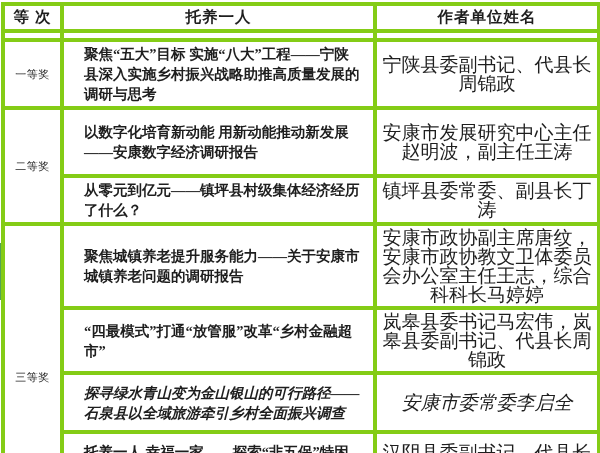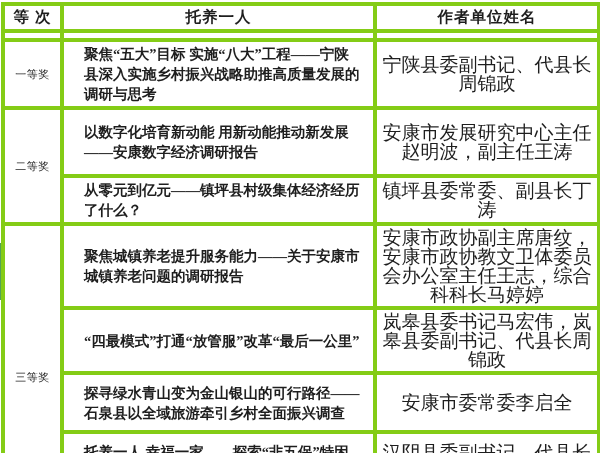--- a/index.html
+++ b/index.html
@@ -34,21 +34,21 @@
   col.c-title  { width: 313px; }
   col.c-author { width: 224px; }
 
   tr.header-row    { height: 26px; }
   tr.spacer-row    { height: 9px; }
   tbody tr:nth-child(1) { height: 46px; }
   tbody tr:nth-child(2) { height: 68px; }
   tbody tr:nth-child(3) { height: 33px; }
   tbody tr:nth-child(4) { height: 59px; }
   tbody tr:nth-child(5) { height: 39px; }
-  tbody tr:nth-child(6) { height: 59px; }
+  tbody tr:nth-child(6) { height: 59px; font-style: italic; }
   tbody tr:nth-child(7) { height: 59px; }
   tbody tr:nth-child(8) { height: 40px; }
 
   th.h-cell {
     font-size: 15.5px;
     font-weight: bold;
     text-align: center;
     letter-spacing: 1px;
   }
   td.grade {
@@ -116,21 +116,21 @@
         <tr>
           <td class="title">从零元到亿元——镇坪县村级集体经济经历了什么？</td>
           <td class="author">镇坪县委常委、副县长丁涛</td>
         </tr>
         <tr>
           <td class="grade" rowspan="5">三等奖</td>
           <td class="title">聚焦城镇养老提升服务能力——关于安康市城镇养老问题的调研报告</td>
           <td class="author">安康市政协副主席唐纹，安康市政协教文卫体委员会办公室主任王志，综合科科长马婷婷</td>
         </tr>
         <tr>
-          <td class="title">“四最模式”打通“放管服”改革“最后一公里”</td>
+          <td class="title">“四最模式”打通“放管服”改革“乡村金融超市”</td>
           <td class="author">岚皋县委书记马宏伟，岚皋县委副书记、代县长周锦政</td>
         </tr>
         <tr>
           <td class="title">探寻绿水青山变为金山银山的可行路径——石泉县以全域旅游牵引乡村全面振兴调查</td>
           <td class="author">安康市委常委李启全</td>
         </tr>
         <tr>
           <td class="title">托养一人 幸福一家——探索“非五保”特困群体低偿托养服务的调查</td>
           <td class="author">汉阴县委副书记、代县长陈永乐</td>
         </tr>

